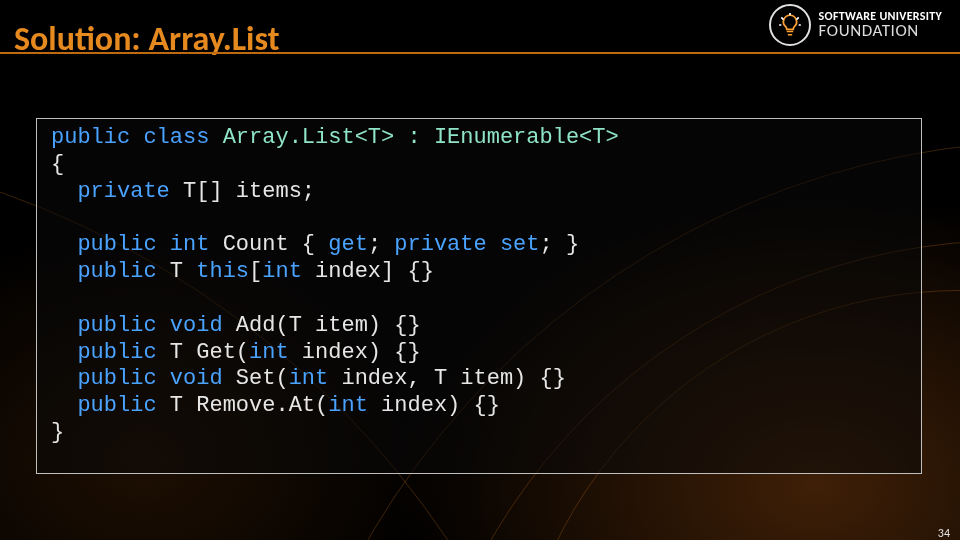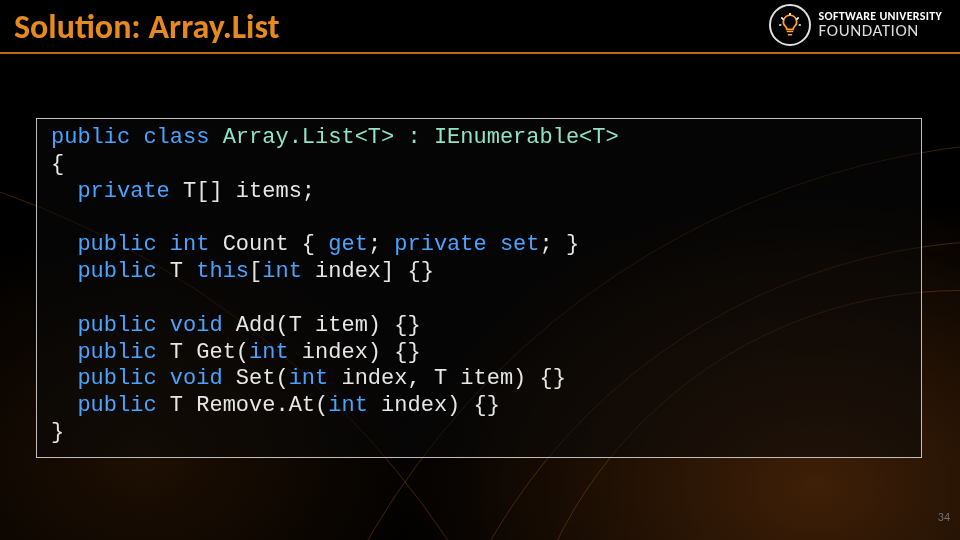--- a/index.html
+++ b/index.html
@@ -21,21 +21,21 @@
     border: 1px solid rgba(230,130,30,0.25);
     border-radius: 50%;
   }
   .arc1 { width: 1600px; height: 1600px; right: -900px; bottom: -1200px; }
   .arc2 { width: 1200px; height: 1200px; right: -650px; bottom: -900px; }
   .arc3 { width: 900px;  height: 900px;  right: -450px; bottom: -650px; }
   .arc4 { width: 1800px; height: 1800px; left: -1200px; bottom: -1400px; }
 
   .title {
     position: absolute;
-    left: 14px; top: 6px;
+    left: 14px; top: 18px;
     font-size: 34px;
     font-weight: 700;
     color: #e68a1f;
     text-shadow: 0 1px 1px #000;
   }
   .title-underline {
     position: absolute;
     left: 0; top: 52px;
     width: 960px; height: 2px;
     background: #c06a10;
@@ -58,37 +58,37 @@
   .logo-text { line-height: 1.05; }
   .logo-text .l1 { font-size: 12px; font-weight: 700; letter-spacing: 0.3px; }
   .logo-text .l2 { font-size: 17px; font-weight: 400; letter-spacing: 0.6px; color:#ddd; }
 
   .codebox {
     position: absolute;
     left: 36px; top: 118px;
     width: 886px;
     border: 1.5px solid #bfbfbf;
     background: rgba(10,10,10,0.55);
-    padding: 6px 14px 10px 14px;
+    padding: 6px 14px 26px 14px;
   }
   pre.code {
     font-family: Consolas, 'Courier New', monospace;
     font-size: 22px;
     line-height: 1.22;
     color: #e6e6e6;
     white-space: pre;
   }
   .kw   { color: #4aa3ff; }
   .type { color: #8fe3c7; }
   .plain{ color: #e6e6e6; }
 
   .pagenum {
     position: absolute;
-    right: 10px; bottom: 16px;
-    color: #737373;
+    right: 10px; bottom: 0;
+    color: #e5e5e5;
     font-size: 12px;
   }
 </style>
 </head>
 <body>
 
 <div class="bg"></div>
 <div class="arc arc1"></div>
 <div class="arc arc2"></div>
 <div class="arc arc3"></div>

